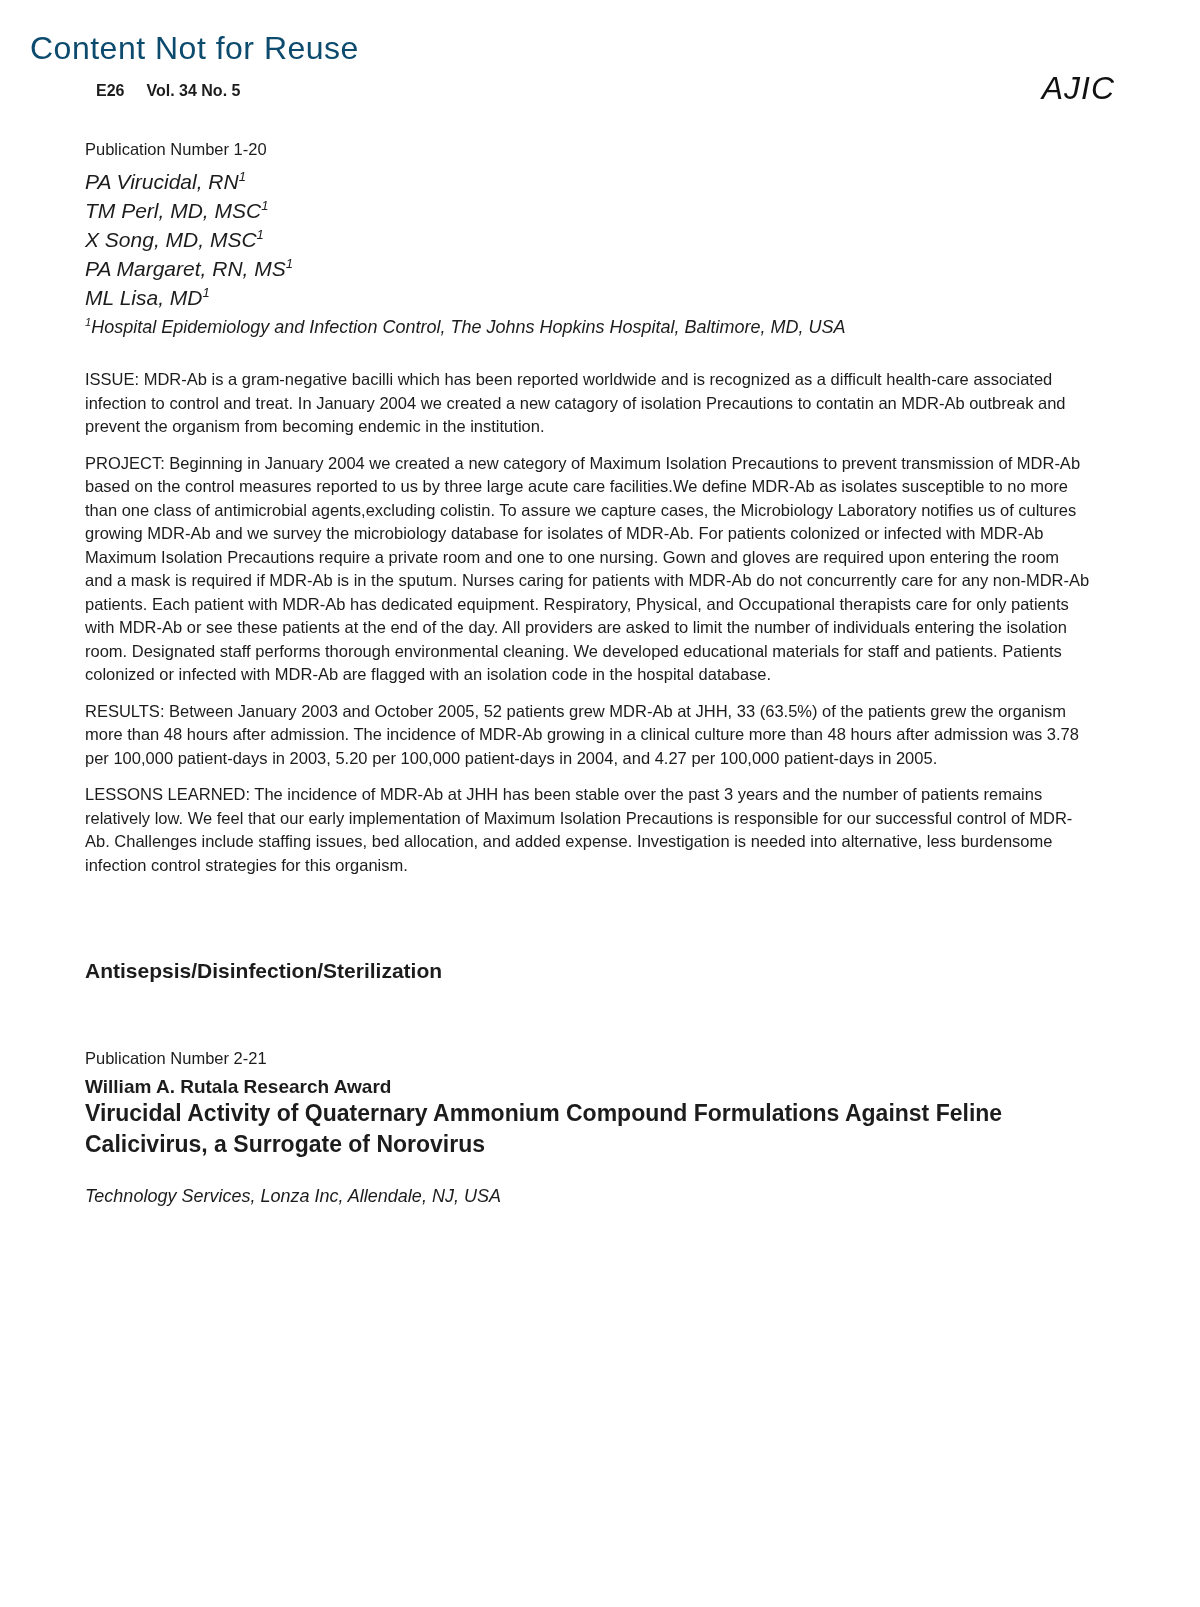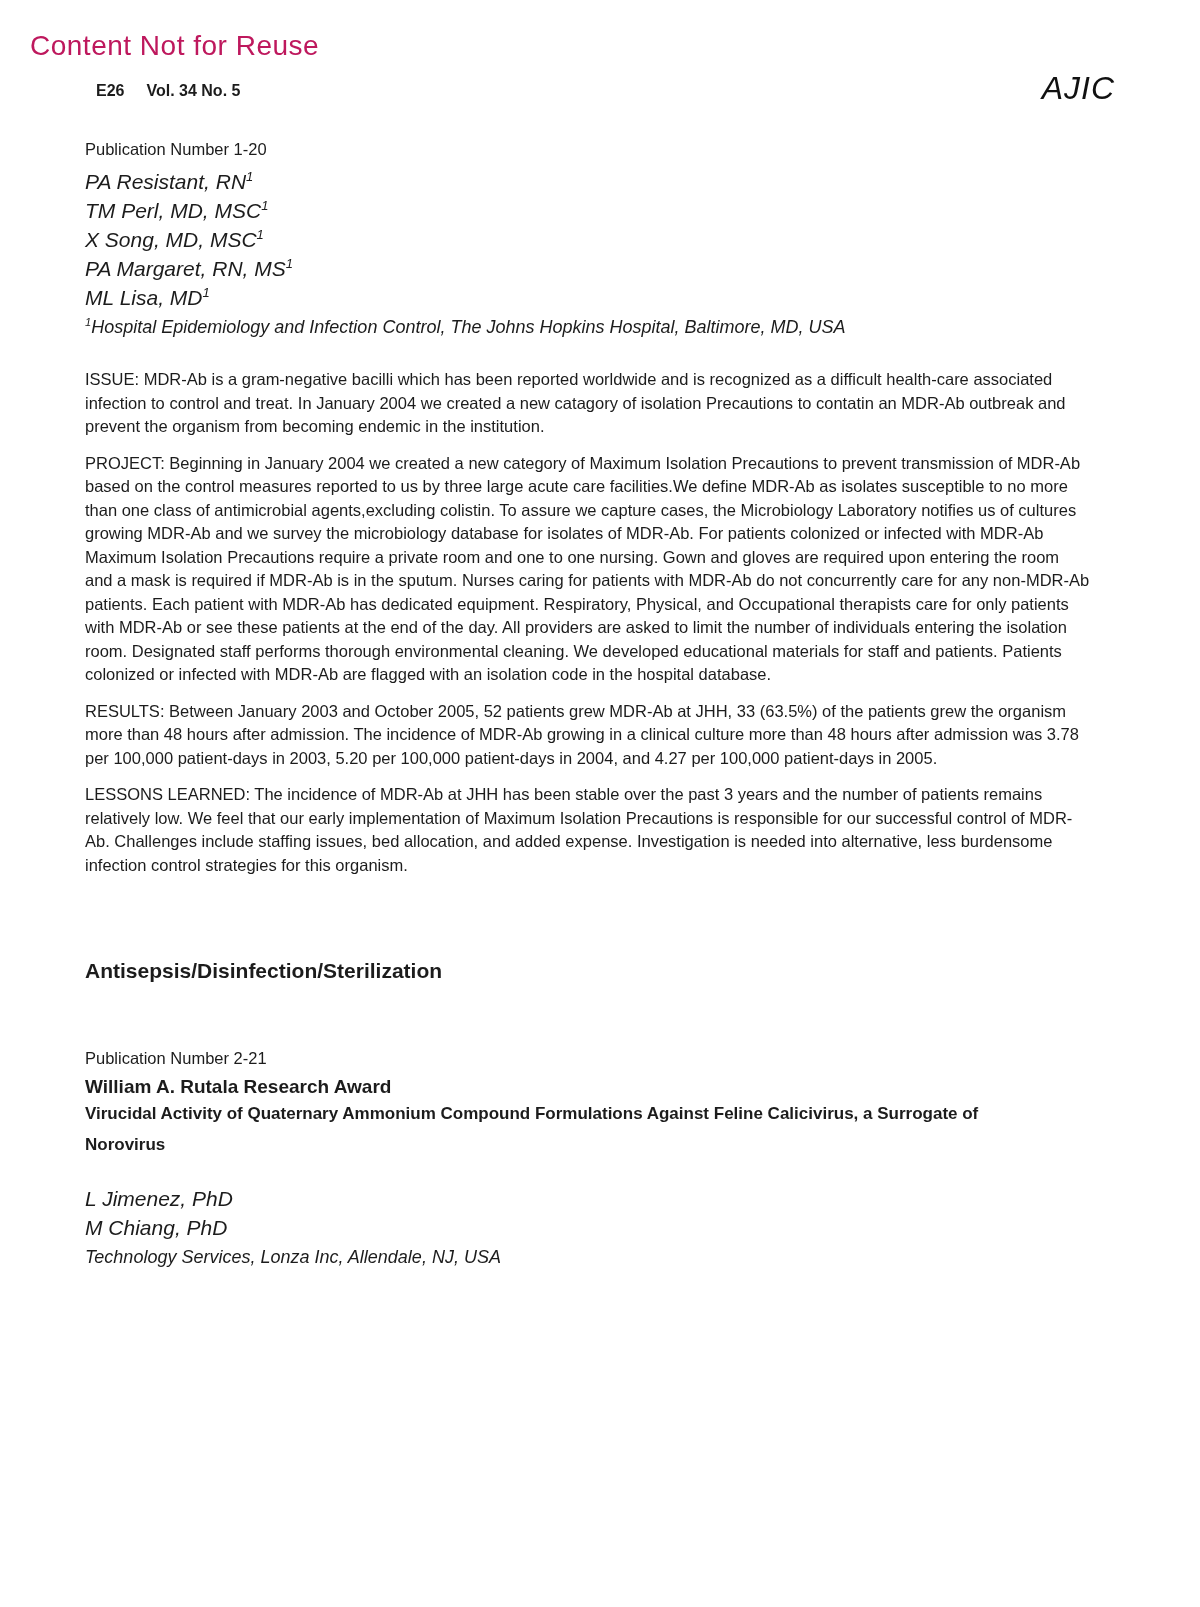--- a/index.html
+++ b/index.html
@@ -9,22 +9,22 @@
     height: 1607px;
     font-family: "Liberation Sans", sans-serif;
     color: #1c1c1c;
     position: relative;
     overflow: hidden;
   }
   .watermark {
     position: absolute;
     top: 30px;
     left: 30px;
-    font-size: 28px;
-    color: #be185d;
+    font-size: 32px;
+    color: #0c4a6e;
     letter-spacing: 0.5px;
   }
   .page-header {
     position: absolute;
     top: 82px;
     left: 96px;
     right: 85px;
     display: flex;
     justify-content: space-between;
     align-items: flex-start;
@@ -88,21 +88,21 @@
     font-size: 21px;
     font-weight: bold;
     margin-top: 82px;
   }
   .pub-number-2 { margin-top: 66px; }
   .award-title {
     font-size: 19px;
     font-weight: bold;
   }
   .title-2 {
-    font-size: 17px;
+    font-size: 23px;
     font-weight: bold;
     line-height: 31px;
     width: 960px;
     margin-bottom: 24px;
   }
   .authors-2 {
     font-style: italic;
     font-size: 21px;
     line-height: 29px;
   }
@@ -125,21 +125,21 @@
   </div>
   <div class="journal-logo">AJIC</div>
 </div>
 
 <div class="content">
 
   <div class="pub-number">Publication Number 1-20</div>
 
 
   <div class="authors">
-    <div class="author-line"><span>PA Resistant, RN</span><sup>1</sup></div>
+    <div class="author-line"><span>PA Virucidal, RN</span><sup>1</sup></div>
     <div class="author-line"><span>TM Perl, MD, MSC</span><sup>1</sup></div>
     <div class="author-line"><span>X Song, MD, MSC</span><sup>1</sup></div>
     <div class="author-line"><span>PA Margaret, RN, MS</span><sup>1</sup></div>
     <div class="author-line"><span>ML Lisa, MD</span><sup>1</sup></div>
   </div>
 
   <div class="affiliation">
     <sup>1</sup><span>Hospital Epidemiology and Infection Control, The Johns Hopkins Hospital, Baltimore, MD, USA</span>
   </div>
 
@@ -151,20 +151,16 @@
   </div>
 
   <div class="section-heading">Antisepsis/Disinfection/Sterilization</div>
 
   <div class="pub-number pub-number-2">Publication Number 2-21</div>
 
   <div class="award-title">William A. Rutala Research Award</div>
 
   <div class="title-2">Virucidal Activity of Quaternary Ammonium Compound Formulations Against Feline Calicivirus, a Surrogate of Norovirus</div>
 
-  <div class="authors-2">
-    <div class="author-line">L Jimenez, PhD</div>
-    <div class="author-line">M Chiang, PhD</div>
-  </div>
 
   <div class="affiliation-2">Technology Services, Lonza Inc, Allendale, NJ, USA</div>
 
 </div>
 
 </body></html>

